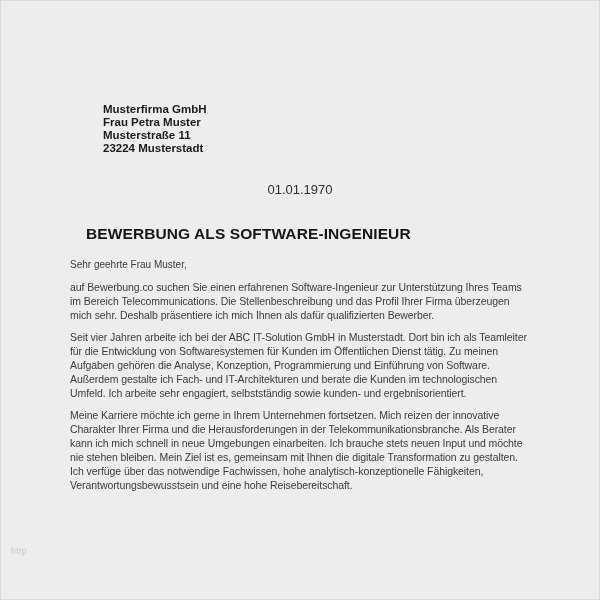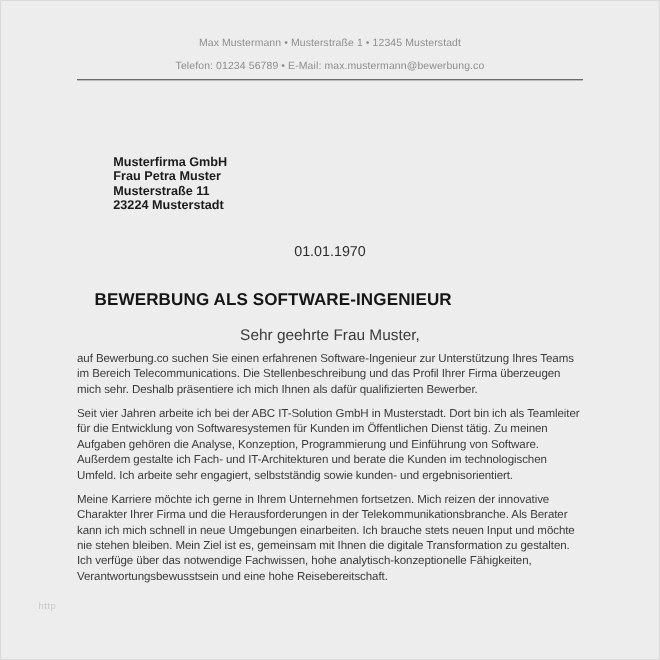--- a/index.html
+++ b/index.html
@@ -58,54 +58,48 @@
     margin: 28px 0 0 16px;
     font-size: 15.5px;
     font-weight: bold;
     line-height: 19px;
     color: #161616;
     letter-spacing: 0.1px;
   }
   
   .salutation {
     margin: 15px 0 0 0;
-    font-size: 14px;
+    font-size: 10px;
     line-height: 14px;
     color: #3b3b3b;
-    text-align: center;
   }
   .body-paragraph {
     margin: 8px 0 0 0;
     font-size: 10.5px;
     line-height: 14px;
     color: #3b3b3b;
     letter-spacing: -0.08px;
   }
   
   .watermark {
     position: absolute;
-    left: 35px;
+    left: 11px;
     top: 547px;
     font-size: 8.5px;
     line-height: 9px;
     color: #c8c8c8;
     letter-spacing: 0.5px;
   }
 </style>
 </head>
 <body>
 
 <div class="page">
   <div class="inner">
 
-    <header>
-      <div class="letterhead-line">Max Mustermann • Musterstraße 1 • 12345 Musterstadt</div>
-      <div class="letterhead-line second">Telefon: 01234 56789 • E-Mail: max.mustermann@bewerbung.co</div>
-      <hr class="letterhead-rule">
-    </header>
 
     <section class="recipient">
       <div>Musterfirma GmbH</div>
       <div>Frau Petra Muster</div>
       <div>Musterstraße 11</div>
       <div>23224 Musterstadt</div>
     </section>
 
     <div class="date-line">01.01.1970</div>
 

